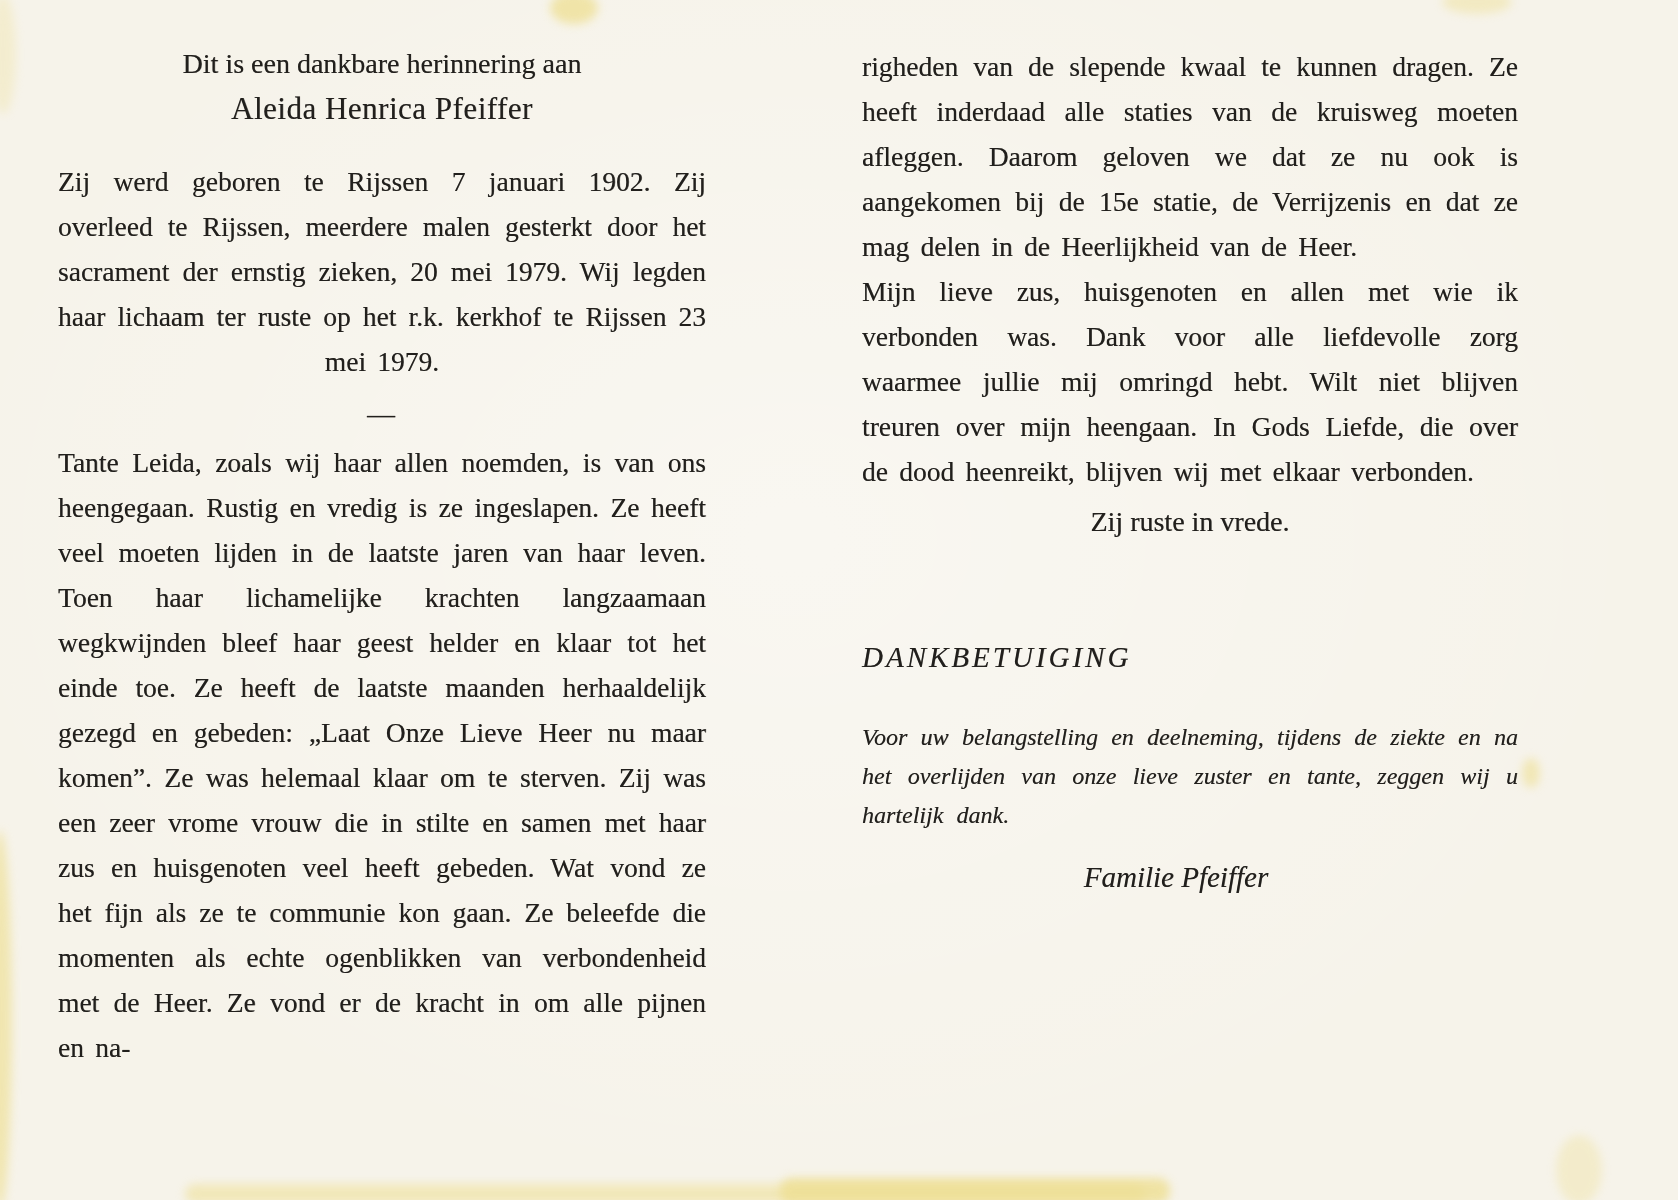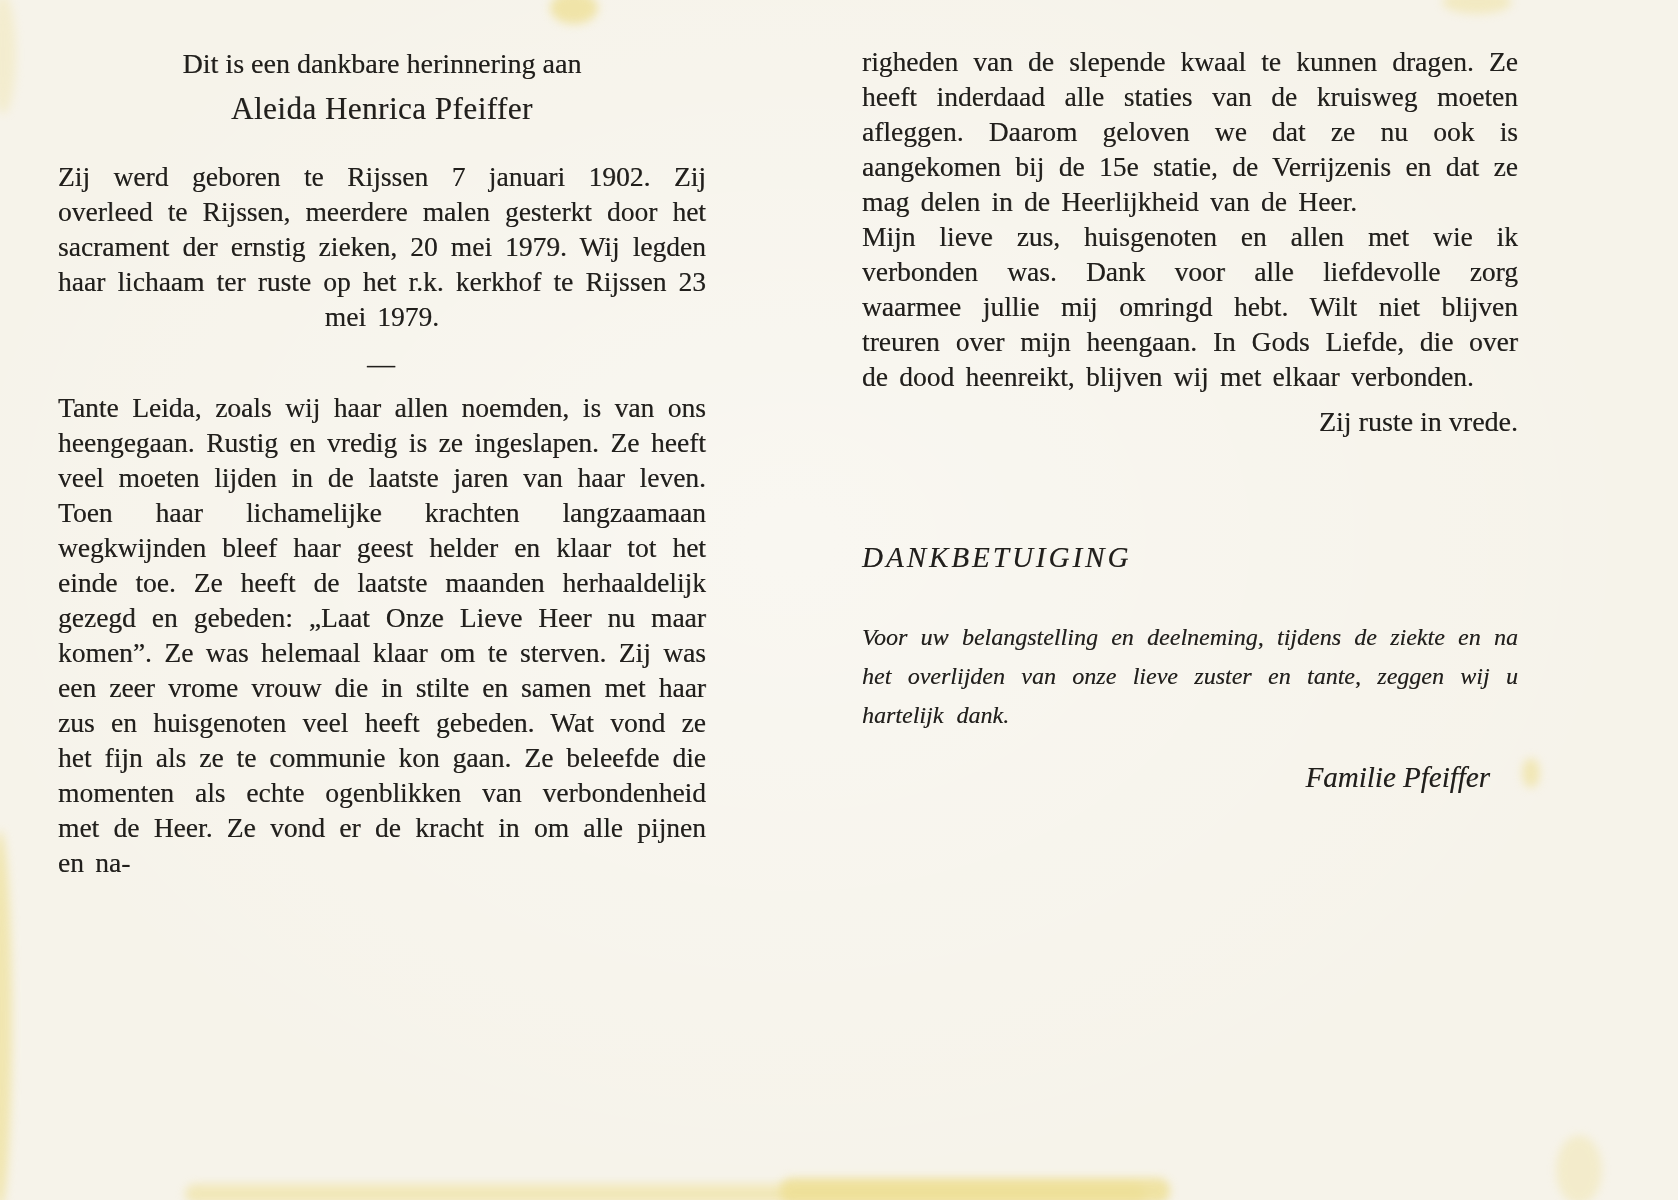--- a/index.html
+++ b/index.html
@@ -25,42 +25,42 @@
   .col p, .col h1 {
     text-shadow: 0.3px 0.3px 0.6px rgba(33,31,28,0.55);
   }
 
   .intro { text-align: center; font-size: 28px; line-height: 35px; }
   .name  {
     text-align: center; font-size: 31px; line-height: 40px;
     font-weight: normal; letter-spacing: 0.5px; margin-top: 8px;
   }
   .body {
-    font-size: 27.5px; line-height: 35px;
+    font-size: 27.5px; line-height: 45px;
     text-align: justify; word-spacing: 0.16em;
   }
   .center-last { text-align-last: center; }
   .p-birth { margin-top: 30px; }
   .divider {
     text-align: center; margin: 14px 0 10px;
     font-size: 28px; letter-spacing: 2px;
   }
-  .vrede { text-align: right; font-size: 28px; line-height: 35px; margin-top: 10px; }
+  .vrede { text-align: center; font-size: 28px; line-height: 35px; margin-top: 10px; }
   .dank-title {
     margin-top: 102px; text-align: left;
     font-style: italic; font-size: 29px; letter-spacing: 3px;
   }
   .dank-body {
     margin-top: 44px; font-style: italic;
     font-size: 24px; line-height: 39px;
     text-align: justify; word-spacing: 0.3em;
   }
   .signature {
     margin-top: 26px; font-style: italic; font-size: 29px;
-    text-align: right; padding-right: 28px;
+    text-align: center; padding-right: 28px;
   }
   .place-date { margin-top: 36px; font-style: italic; font-size: 29px; }
 
   .stain {
     position: absolute;
     background: var(--stain, #efe39b);
     border-radius: 50%;
     filter: blur(5px);
   }
   .stain-1 { left: 550px;  top: -8px;    width: 48px;  height: 32px;  opacity: 0.75; }

